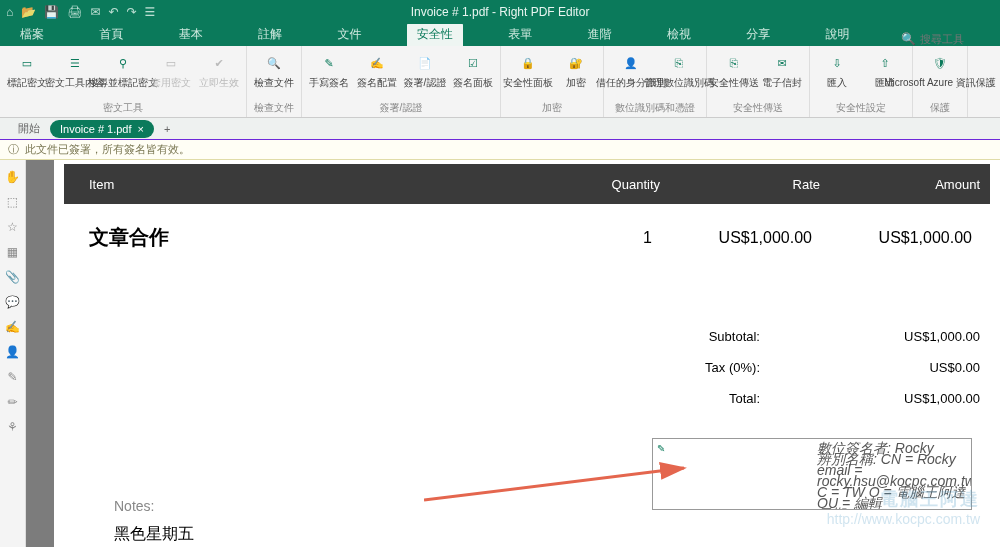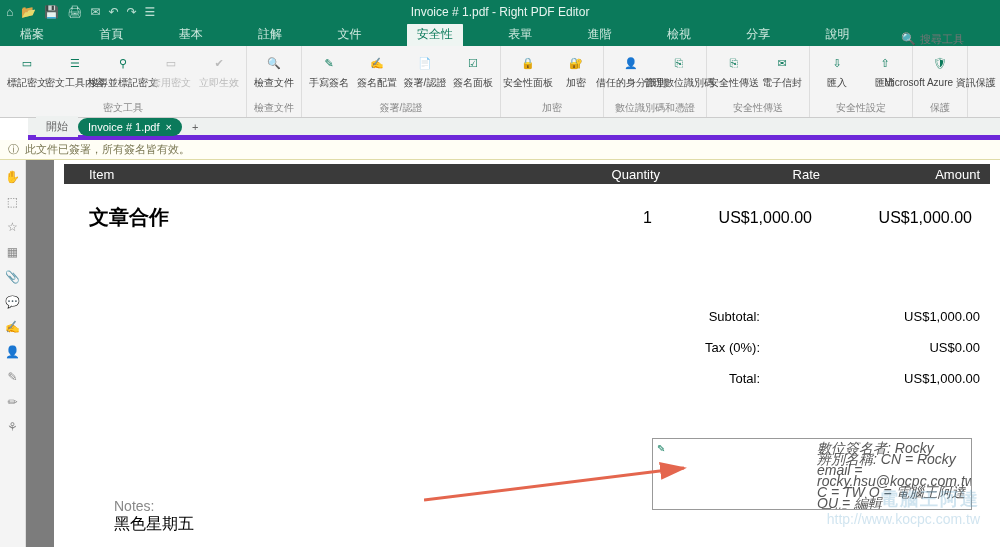--- a/index.html
+++ b/index.html
@@ -23,37 +23,37 @@
   .rgroup { border-right: 1px solid #ddd; padding: 3px 4px 0 4px; display: flex; flex-direction: column; justify-content: space-between; }
   .rgroup .btns { display: flex; gap: 2px; }
   .rbtn { display: flex; flex-direction: column; align-items: center; justify-content: flex-start; width: 46px; padding-top: 3px; cursor: pointer; }
   .rbtn .ic { width: 22px; height: 22px; display: flex; align-items: center; justify-content: center; color: #0b7a5b; }
   .rbtn .lbl { font-size: 10px; text-align: center; line-height: 11px; margin-top: 3px; color: #444; white-space: nowrap; }
   .rbtn.disabled .lbl { color: #bbb; }
   .rbtn.disabled .ic { color: #bbb; }
   .rgroup .gname { font-size: 10px; text-align: center; color: #888; padding-bottom: 2px; }
 
   
-  .doctabs { background: #eef1f0; height: 22px; display: flex; align-items: center; padding-left: 8px; border-bottom: 5px solid #6d28d9; font-size: 11px; margin-left: 28px; }
+  .doctabs { background: #eef1f0; height: 22px; display: flex; align-items: center; padding-left: 8px; border-bottom: 1px solid #6d28d9; font-size: 11px; }
   .doctabs .dtab { padding: 3px 10px; background: #eef1f0; color: #666; cursor: pointer; }
   .doctabs .dtab.active { background: #0b7a5b; color: #fff; border-radius: 9px; display: flex; align-items: center; gap: 6px; }
   .doctabs .plus { margin-left: 10px; color: #666; cursor: pointer; }
 
   
   .infobar { background: #fffef5; border-bottom: 1px solid #e0dca8; height: 20px; display: flex; align-items: center; padding-left: 8px; font-size: 11px; color: #7a7753; gap: 6px; }
 
   
   .workspace { display: flex; height: calc(547px - 24px - 22px - 72px - 22px - 20px); }
   .side { width: 26px; background: #f4f4f4; border-right: 1px solid #ddd; display: flex; flex-direction: column; align-items: center; gap: 11px; padding-top: 10px; color: #888; }
   .side span { cursor: pointer; }
   .canvas { flex: 1; background: #7c7c7c; position: relative; overflow: hidden; }
   .page { position: absolute; left: 28px; top: 0; right: 0; bottom: 0; background: #fff; padding: 0; }
 
   
-  .thead { background: #3a3a3a; color: #fff; display: flex; height: 20px; align-items: center; font-size: 13px; margin: 4px 10px 0 10px; }
+  .thead { background: #3a3a3a; color: #fff; display: flex; height: 40px; align-items: center; font-size: 13px; margin: 4px 10px 0 10px; }
   .thead .c1 { flex: 1; padding-left: 25px; }
   .thead .c2 { width: 130px; text-align: right; }
   .thead .c3 { width: 160px; text-align: right; }
   .thead .c4 { width: 170px; text-align: right; padding-right: 10px; }
 
   .trow { display: flex; padding: 20px 18px 10px 10px; font-size: 16px; align-items: center; }
   .trow .c1 { flex: 1; padding-left: 25px; font-size: 20px; font-weight: bold; }
   .trow .c2 { width: 130px; text-align: right; }
   .trow .c3 { width: 160px; text-align: right; }
   .trow .c4 { width: 170px; text-align: right; padding-right: 10px; }
@@ -62,21 +62,21 @@
   .totrow { display: flex; justify-content: flex-end; gap: 80px; font-size: 13px; padding: 8px 0; }
   .totrow .tl { width: 120px; text-align: right; }
   .totrow .tv { width: 140px; text-align: right; }
 
   .sigbox { position: absolute; right: 28px; top: 278px; width: 320px; height: 72px; border: 1px solid #999; background: rgba(255,255,255,.9); display: flex; }
   .sigleft { width: 160px; display: flex; align-items: center; justify-content: center; font-size: 40px; font-family: Arial; position: relative; }
   .sigleft .pen { position: absolute; left: 4px; top: 4px; font-size: 10px; color: #0b7a5b; }
   .sigright { flex: 1; font-size: 14px; color: #555; padding: 4px 4px; line-height: 11px; overflow: hidden; font-style: italic; }
 
   .notes { position: absolute; left: 60px; top: 338px; font-size: 14px; }
-  .notes .nlabel { color: #888; }
+  .notes .nlabel { color: #888; margin-bottom: 10px; }
   .notes .nval { font-size: 16px; margin-bottom: 22px; }
 
   .arrow { position: absolute; left: 370px; top: 300px; pointer-events: none; }
 
   .watermark { position: absolute; right: 20px; bottom: 20px; opacity: .28; color: #5aa0c8; font-size: 14px; pointer-events: none; text-align: right; }
   .watermark .big { font-size: 18px; font-weight: bold; letter-spacing: 2px; }
 </style>
 </head>
 <body>
 

